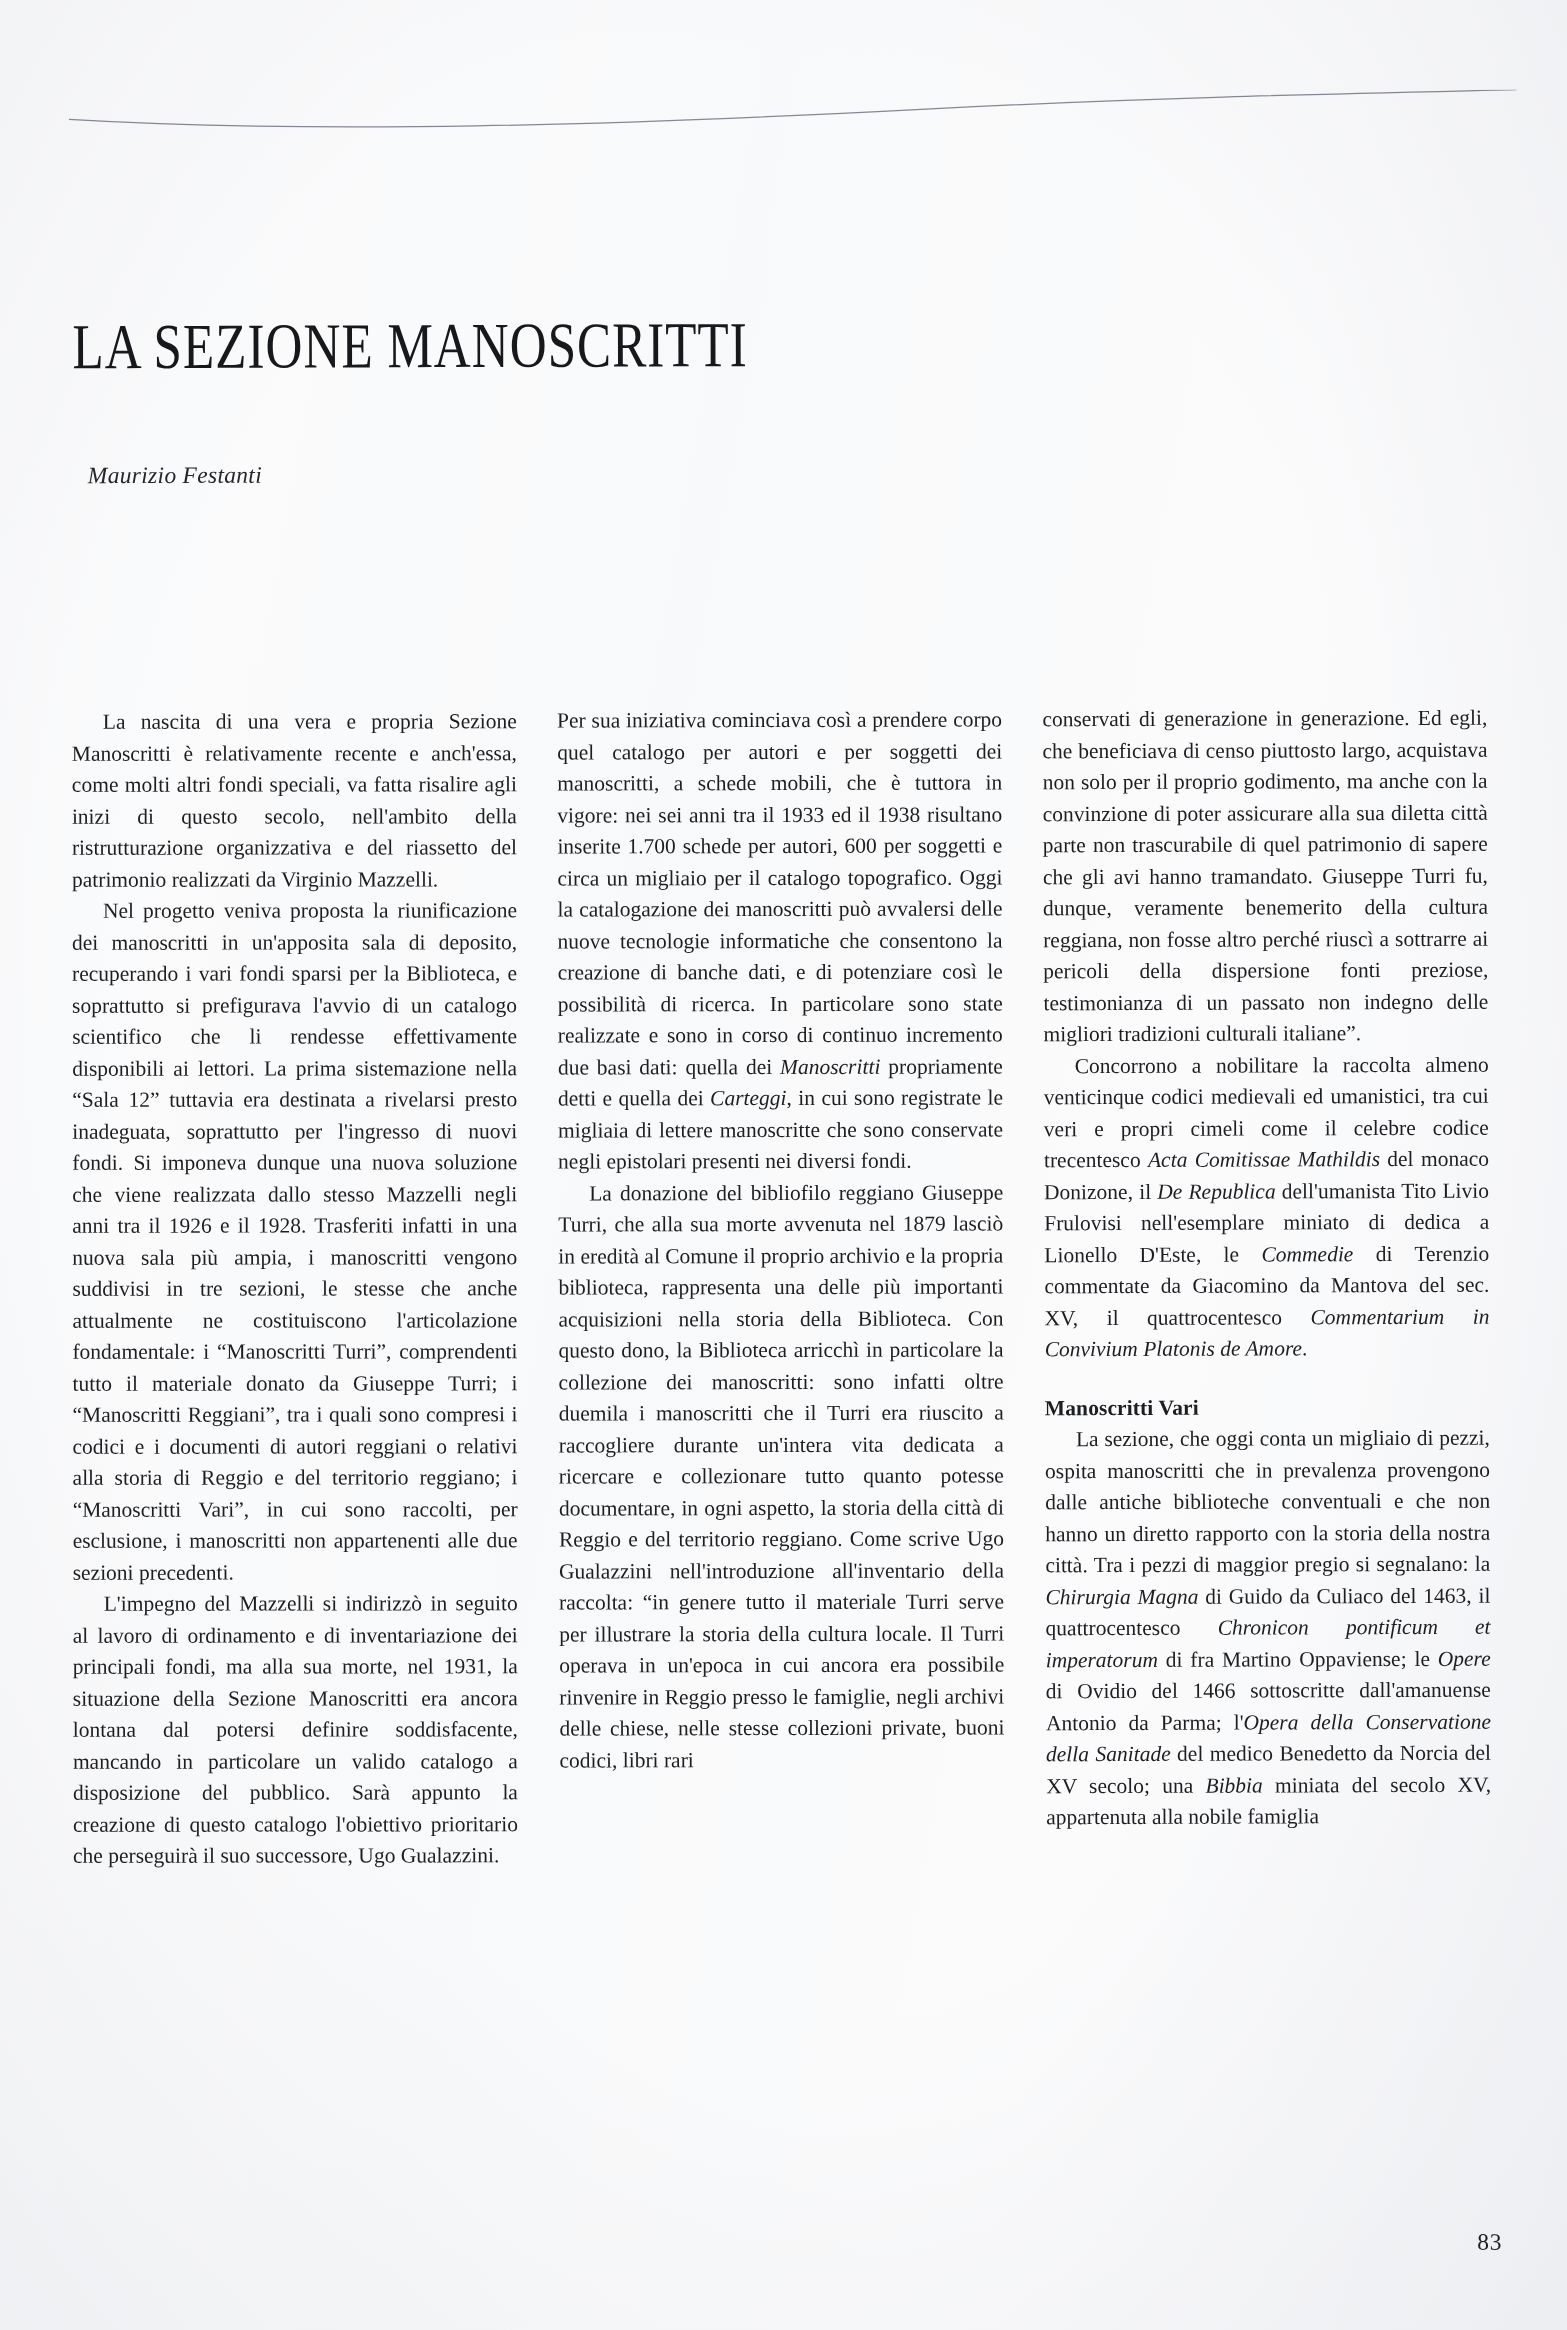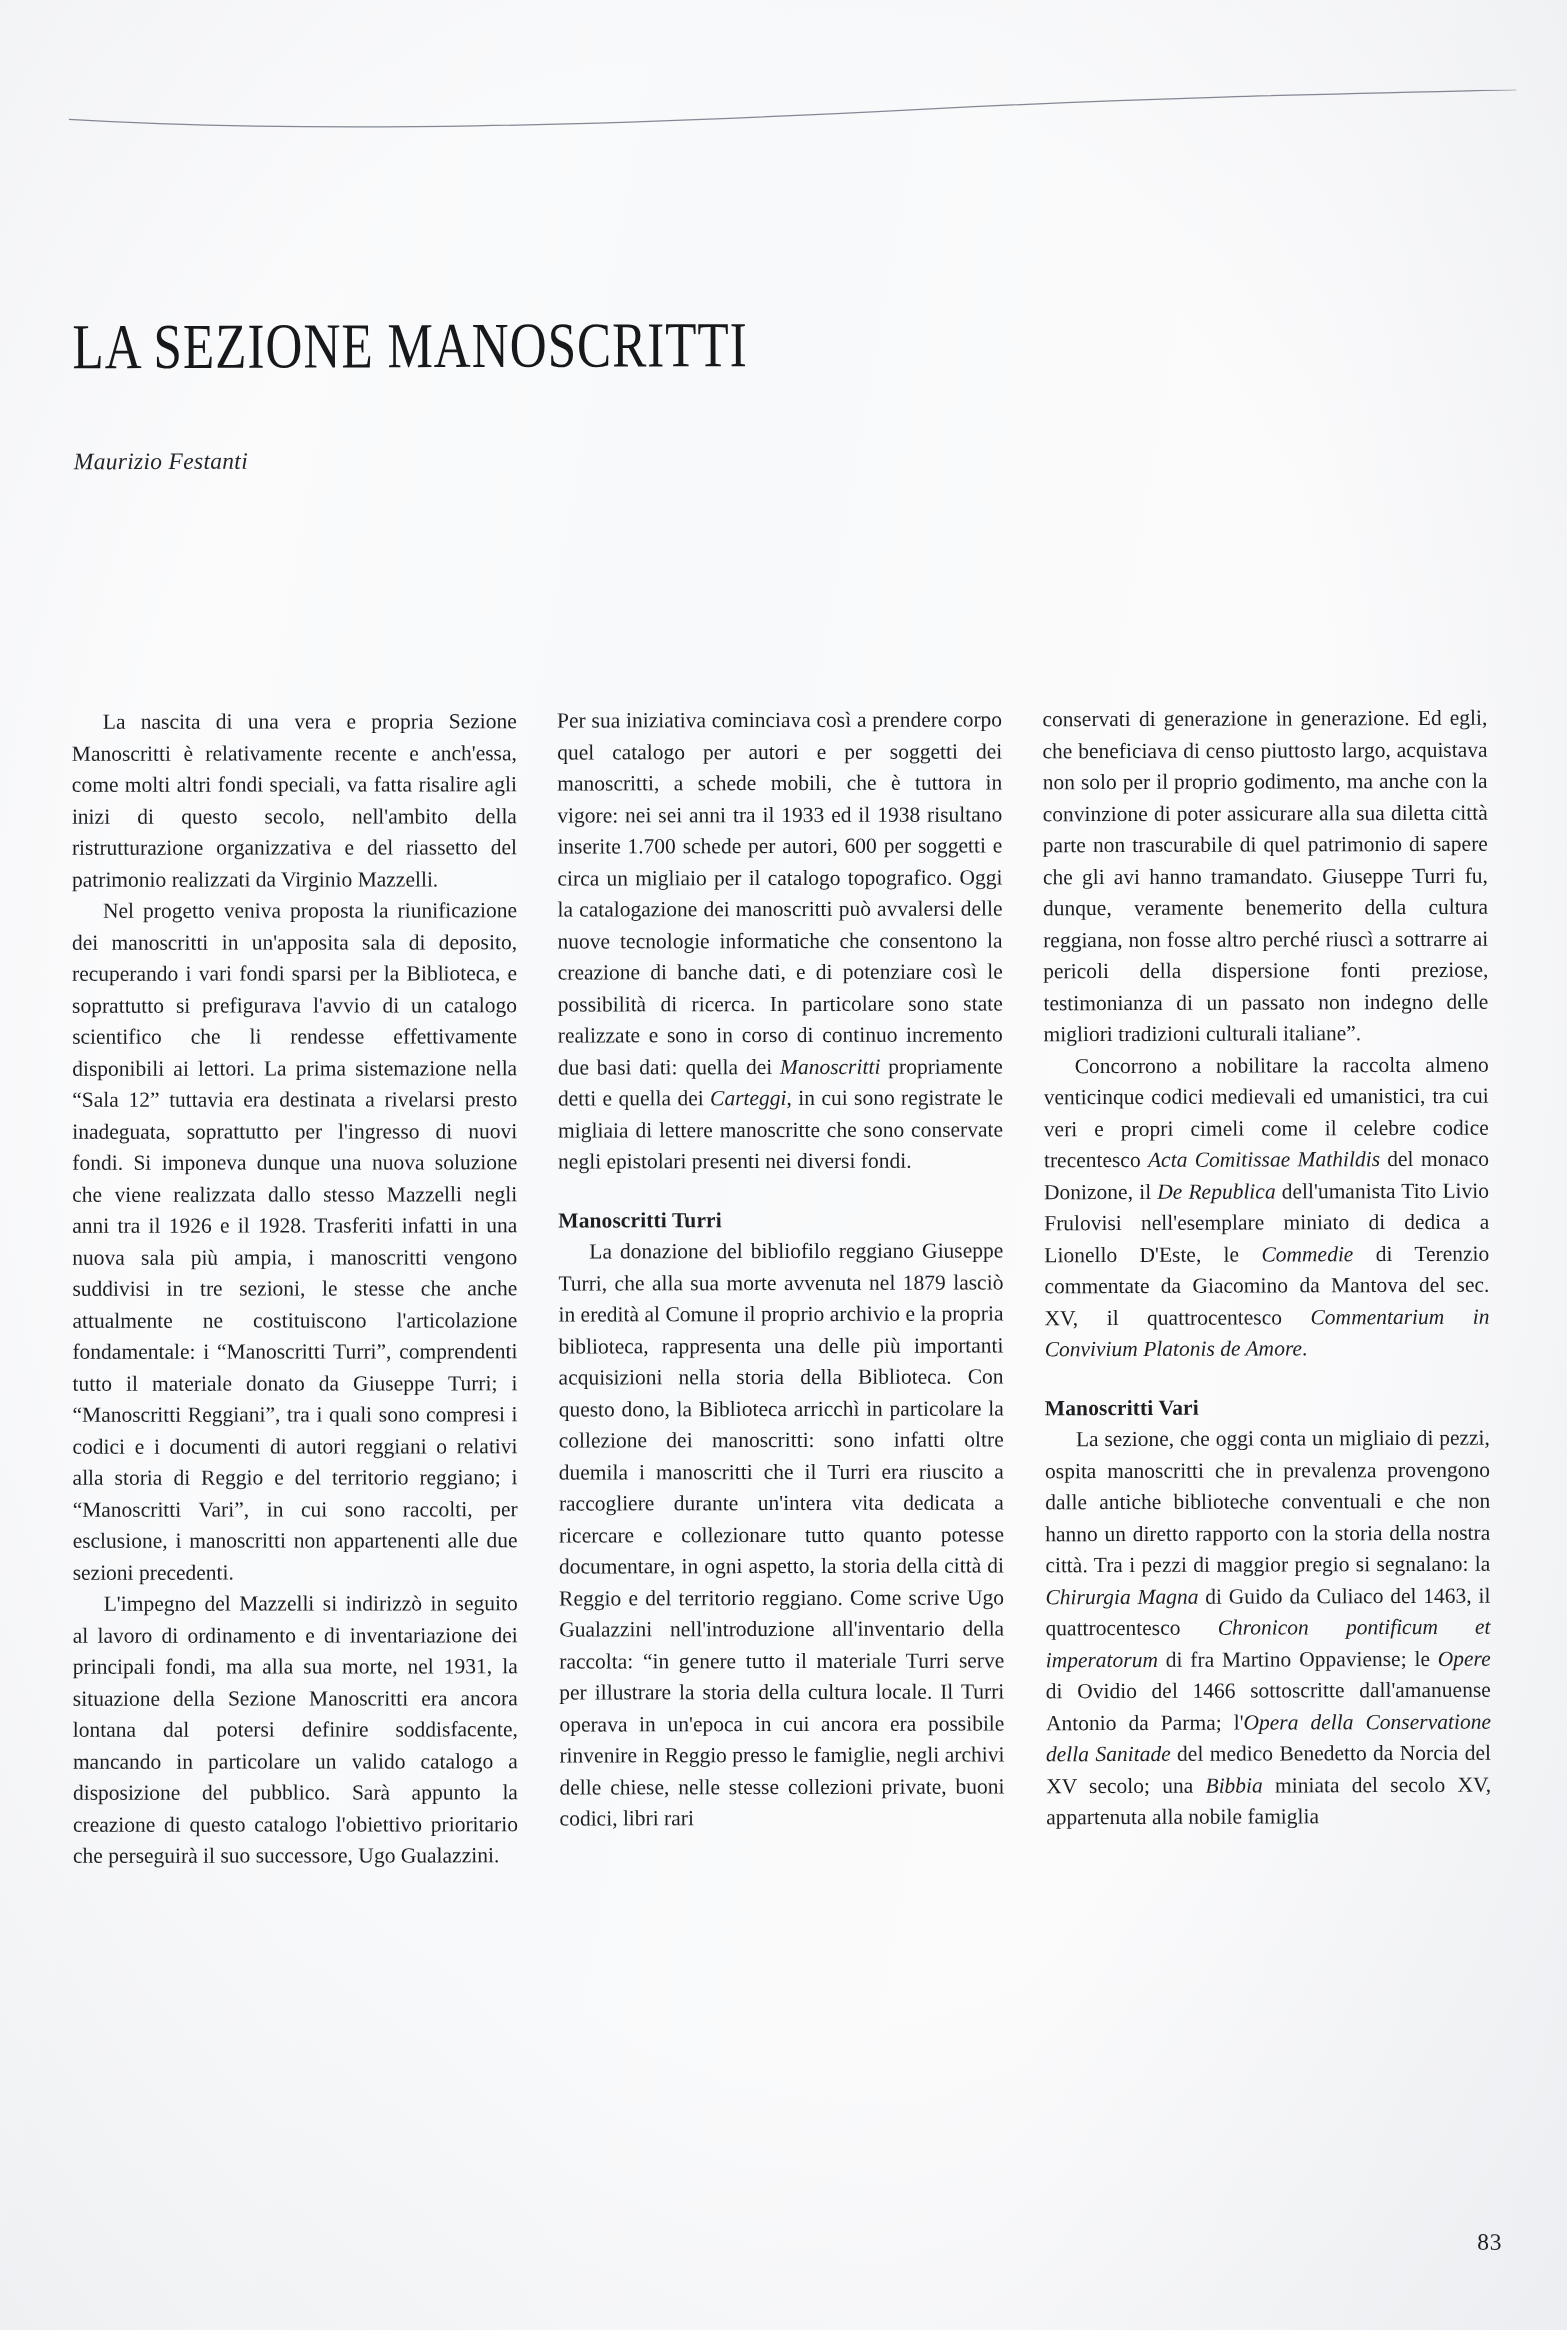--- a/index.html
+++ b/index.html
@@ -43,21 +43,21 @@
     line-height:1;
     letter-spacing:1.2px;
     font-weight:400;
     color:#17181c;
     transform:scaleX(0.80);
     transform-origin:left center;
     white-space:nowrap;
     margin:0;
   }
   .doc-author{
-    margin:1px;
+    margin:15px;
     position:absolute;
     left:0;top:132px;
     font-style:italic;
     font-size:23.5px;
     letter-spacing:0.3px;
     color:#25262b;
   }
 
   .columns{
     position:absolute;
@@ -119,21 +119,20 @@
   <div class="columns">
 
     <div class="col col1">
       <p class="indent">La nascita di una vera e propria Sezione Manoscritti è relativamente recente e anch'essa, come molti altri fondi speciali, va fatta risalire agli inizi di questo secolo, nell'ambito della ristrutturazione organizzativa e del riassetto del patrimonio realizzati da Virginio Mazzelli.</p>
       <p class="indent">Nel progetto veniva proposta la riunificazione dei manoscritti in un'apposita sala di deposito, recuperando i vari fondi sparsi per la Biblioteca, e soprattutto si prefigurava l'avvio di un catalogo scientifico che li rendesse effettivamente disponibili ai lettori. La prima sistemazione nella “Sala 12” tuttavia era destinata a rivelarsi presto inadeguata, soprattutto per l'ingresso di nuovi fondi. Si imponeva dunque una nuova soluzione che viene realizzata dallo stesso Mazzelli negli anni tra il 1926 e il 1928. Trasferiti infatti in una nuova sala più ampia, i manoscritti vengono suddivisi in tre sezioni, le stesse che anche attualmente ne costituiscono l'articolazione fondamentale: i “Manoscritti Turri”, comprendenti tutto il materiale donato da Giuseppe Turri; i “Manoscritti Reggiani”, tra i quali sono compresi i codici e i documenti di autori reggiani o relativi alla storia di Reggio e del territorio reggiano; i “Manoscritti Vari”, in cui sono raccolti, per esclusione, i manoscritti non appartenenti alle due sezioni precedenti.</p>
       <p class="indent">L'impegno del Mazzelli si indirizzò in seguito al lavoro di ordinamento e di inventariazione dei principali fondi, ma alla sua morte, nel 1931, la situazione della Sezione Manoscritti era ancora lontana dal potersi definire soddisfacente, mancando in particolare un valido catalogo a disposizione del pubblico. Sarà appunto la creazione di questo catalogo l'obiettivo prioritario che perseguirà il suo successore, Ugo Gualazzini.</p>
     </div>
 
     <div class="col col2">
       <p><span>Per sua iniziativa cominciava così a prendere corpo quel catalogo per autori e per soggetti dei manoscritti, a schede mobili, che è tuttora in vigore: nei sei anni tra il 1933 ed il 1938 risultano inserite 1.700 schede per autori, 600 per soggetti e circa un migliaio per il catalogo topografico. Oggi la catalogazione dei manoscritti può avvalersi delle nuove tecnologie informatiche che consentono la creazione di banche dati, e di potenziare così le possibilità di ricerca. In particolare sono state realizzate e sono in corso di continuo incremento due basi dati: quella dei </span><i>Manoscritti</i><span> propriamente detti e quella dei </span><i>Carteggi</i><span>, in cui sono registrate le migliaia di lettere manoscritte che sono conservate negli epistolari presenti nei diversi fondi.</span></p>
-      <h2 class="subhead">Manoscritti Turri</h2>
       <p class="indent">La donazione del bibliofilo reggiano Giuseppe Turri, che alla sua morte avvenuta nel 1879 lasciò in eredità al Comune il proprio archivio e la propria biblioteca, rappresenta una delle più importanti acquisizioni nella storia della Biblioteca. Con questo dono, la Biblioteca arricchì in particolare la collezione dei manoscritti: sono infatti oltre duemila i manoscritti che il Turri era riuscito a raccogliere durante un'intera vita dedicata a ricercare e collezionare tutto quanto potesse documentare, in ogni aspetto, la storia della città di Reggio e del territorio reggiano. Come scrive Ugo Gualazzini nell'introduzione all'inventario della raccolta: “in genere tutto il materiale Turri serve per illustrare la storia della cultura locale. Il Turri operava in un'epoca in cui ancora era possibile rinvenire in Reggio presso le famiglie, negli archivi delle chiese, nelle stesse collezioni private, buoni codici, libri rari</p>
     </div>
 
     <div class="col col3">
       <p>conservati di generazione in generazione. Ed egli, che beneficiava di censo piuttosto largo, acquistava non solo per il proprio godimento, ma anche con la convinzione di poter assicurare alla sua diletta città parte non trascurabile di quel patrimonio di sapere che gli avi hanno tramandato. Giuseppe Turri fu, dunque, veramente benemerito della cultura reggiana, non fosse altro perché riuscì a sottrarre ai pericoli della dispersione fonti preziose, testimonianza di un passato non indegno delle migliori tradizioni culturali italiane”.</p>
       <p class="indent"><span>Concorrono a nobilitare la raccolta almeno venticinque codici medievali ed umanistici, tra cui veri e propri cimeli come il celebre codice trecentesco </span><i>Acta Comitissae Mathildis</i><span> del monaco Donizone, il </span><i>De Republica</i><span> dell'umanista Tito Livio Frulovisi nell'esemplare miniato di dedica a Lionello D'Este, le </span><i>Commedie</i><span> di Terenzio commentate da Giacomino da Mantova del sec. XV, il quattrocentesco </span><i>Commentarium in Convivium Platonis de Amore</i><span>.</span></p>
       <h2 class="subhead">Manoscritti Vari</h2>
       <p class="indent"><span>La sezione, che oggi conta un migliaio di pezzi, ospita manoscritti che in prevalenza provengono dalle antiche biblioteche conventuali e che non hanno un diretto rapporto con la storia della nostra città. Tra i pezzi di maggior pregio si segnalano: la </span><i>Chirurgia Magna</i><span> di Guido da Culiaco del 1463, il quattrocentesco </span><i>Chronicon pontificum et imperatorum</i><span> di fra Martino Oppaviense; le </span><i>Opere</i><span> di Ovidio del 1466 sottoscritte dall'amanuense Antonio da Parma; l'</span><i>Opera della Conservatione della Sanitade</i><span> del medico Benedetto da Norcia del XV secolo; una </span><i>Bibbia</i><span> miniata del secolo XV, appartenuta alla nobile famiglia</span></p>
     </div>
 

